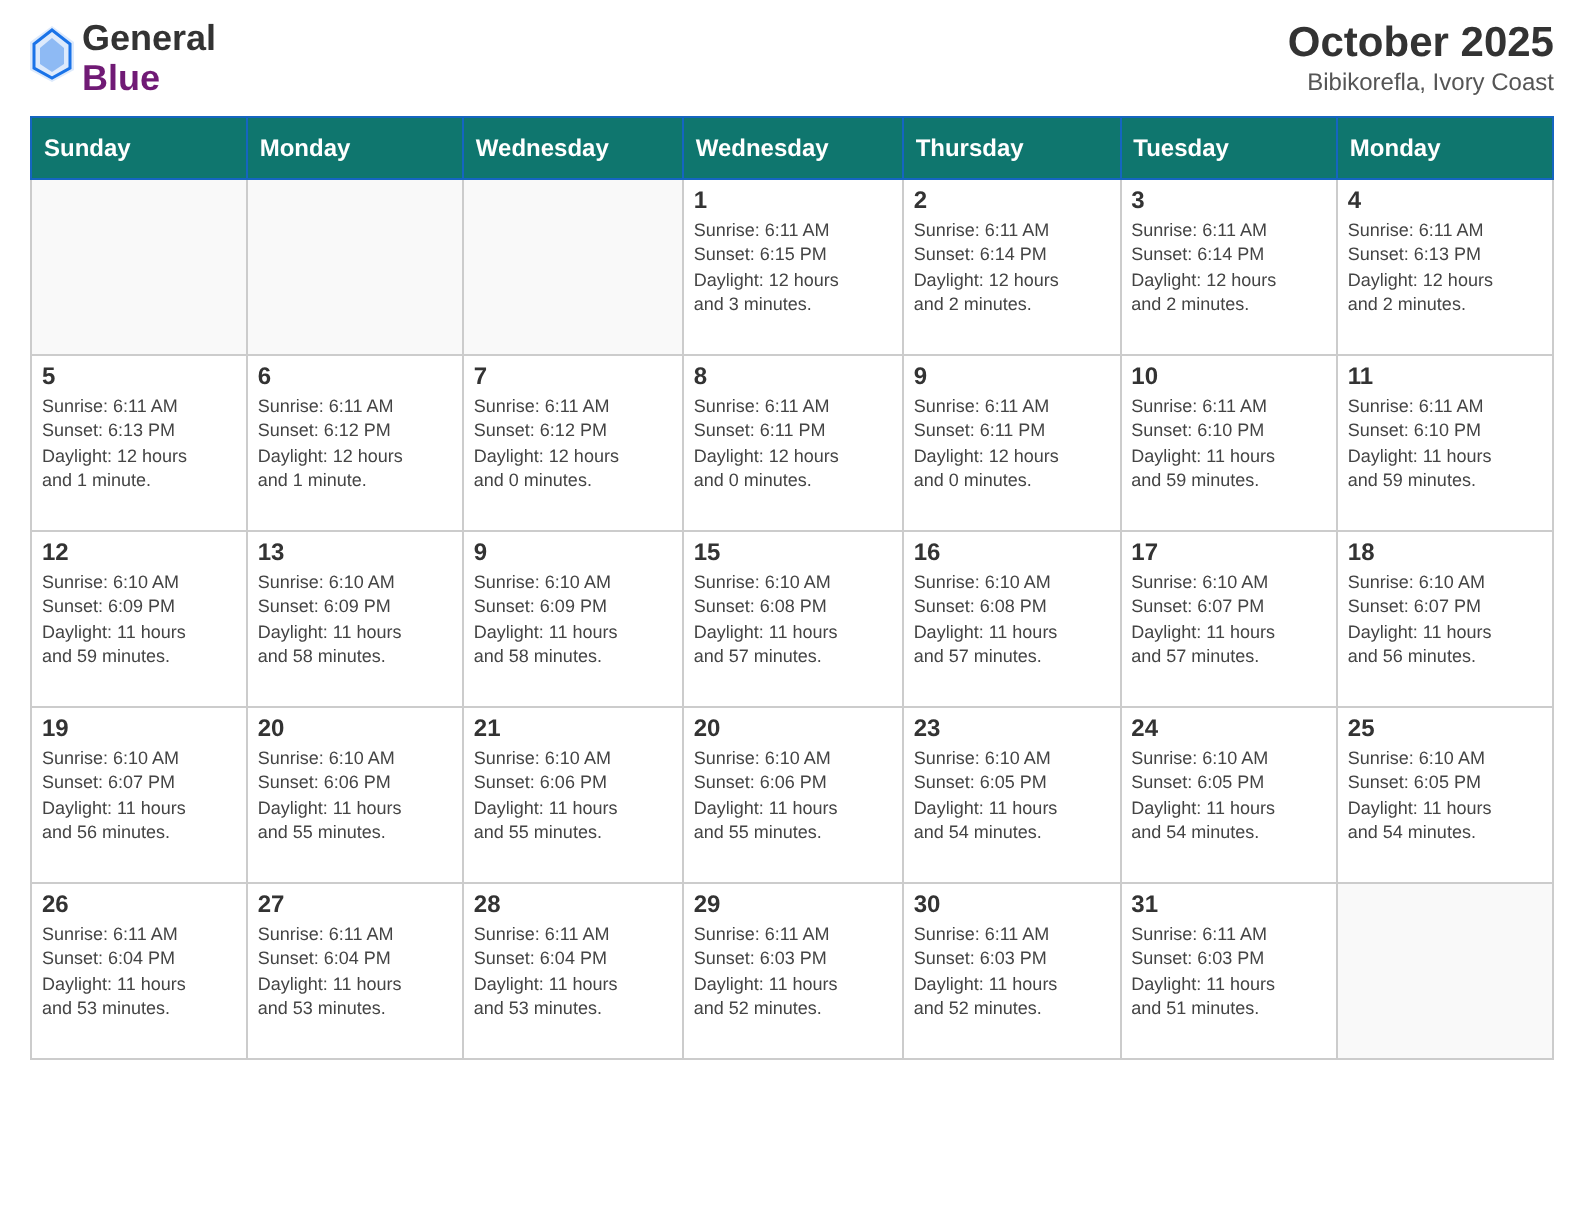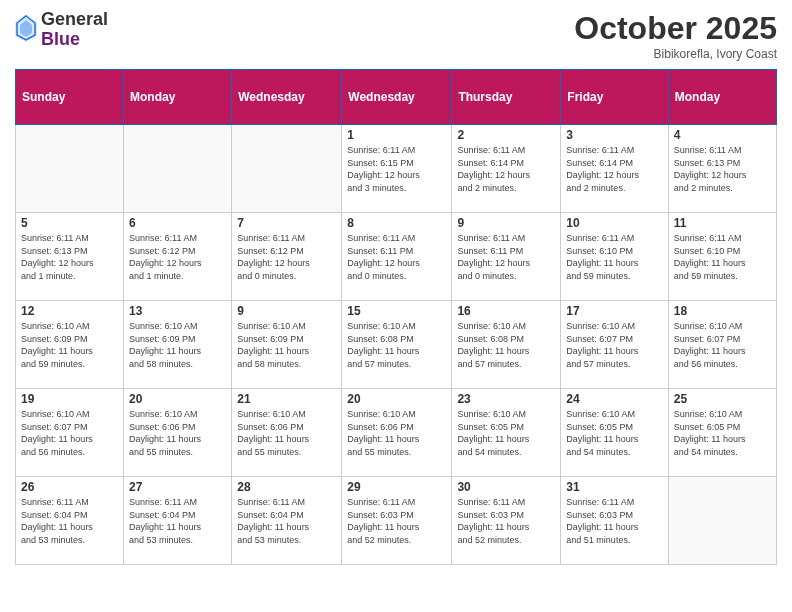--- a/index.html
+++ b/index.html
@@ -29,38 +29,38 @@
       font-size: 18px;
       font-weight: bold;
       line-height: 1.1;
     }
     .logo-general { color: #333; }
     .logo-blue { color: #701a75; margin-top: 44px; }
     .title-block {
       text-align: right;
     }
     .month-title {
-      font-size: 32px;
+      font-size: 21px;
       font-weight: bold;
       color: #333;
     }
     .subtitle {
       font-size: 12px;
       color: #555;
     }
     .calendar {
       width: 100%;
       border-collapse: collapse;
       border: 1px solid #ccc;
     }
     .calendar th {
-      background-color: #be185d;
+      background-color: #0f766e;
       color: white;
       text-align: left;
-      padding: 20px 6px;
+      padding: 8px 6px;
       font-size: 12px;
       font-weight: bold;
       border: 1px solid #1565c0;
     }
     .calendar td {
       vertical-align: top;
       border: 1px solid #ccc;
       padding: 3px 5px;
       width: 113px;
       height: 88px;
@@ -113,21 +113,21 @@
   </div>
 
   <table class="calendar">
     <thead>
       <tr>
       <th>Sunday</th>
           <th>Monday</th>
           <th>Wednesday</th>
           <th>Wednesday</th>
           <th>Thursday</th>
-          <th>Friday</th>
+          <th>Tuesday</th>
           <th>Monday</th>
         </tr>
     </thead>
     <tbody id="calendar-body">
     <tr class="week-row">
           <td class="empty"></td>
           <td class="empty"></td>
           <td class="empty"></td>
           <td>
             <span class="day-number">1</span>

